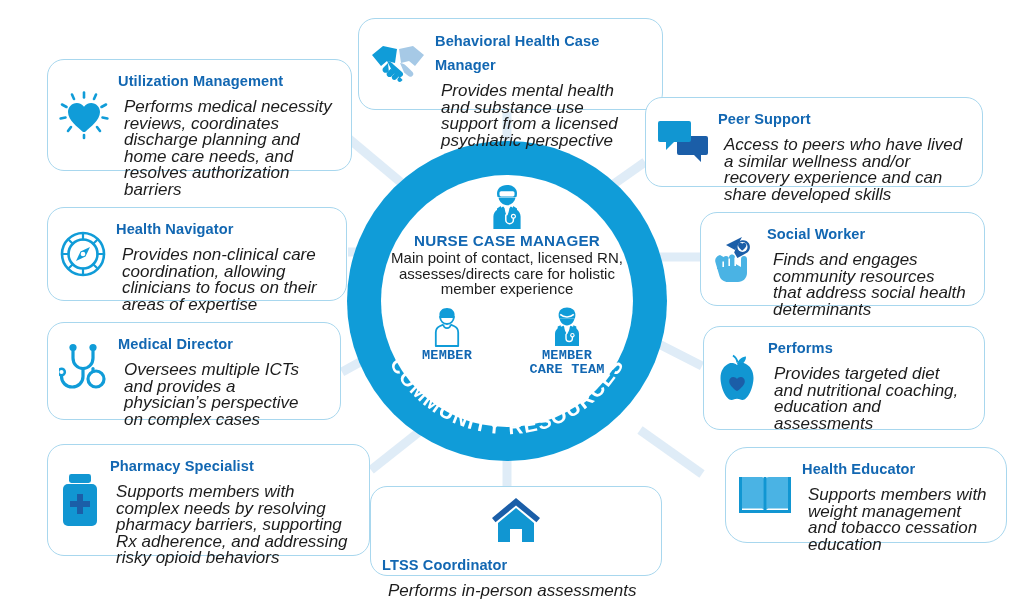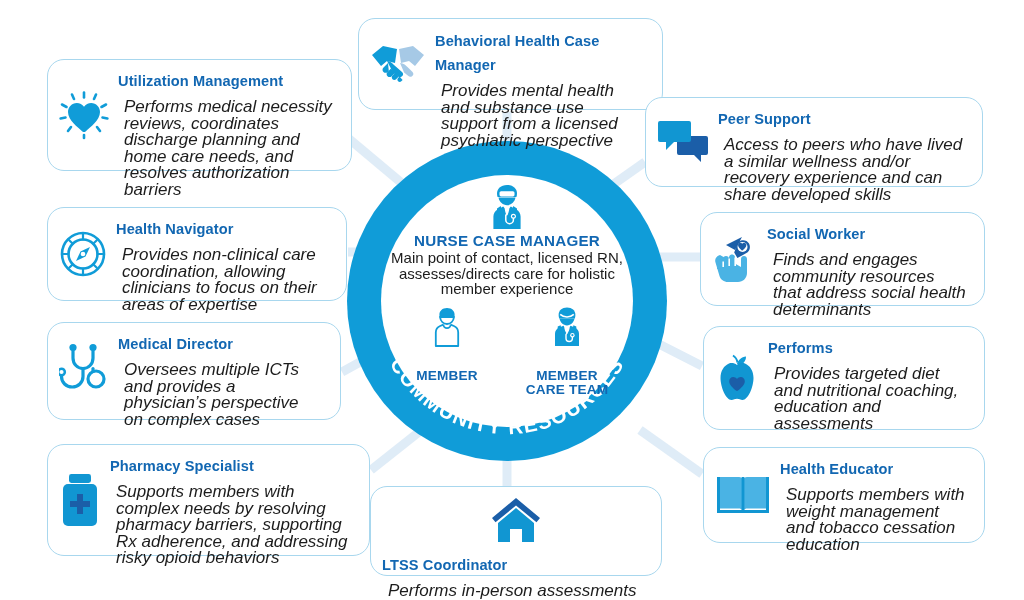--- a/index.html
+++ b/index.html
@@ -41,21 +41,21 @@
     color:#1c1c1c;font-size:15px;line-height:15.6px;margin-top:1px;
     width:235px;
   }
   .hub-pair{
     display:flex;gap:34px;margin-top:9px;align-items:flex-start;
     justify-content:center;
   }
   .hub-fig{display:flex;flex-direction:column;align-items:center;width:86px;}
   .hub-fig-label{
     color:#1267b2;font-weight:bold;font-size:13.6px;line-height:14.6px;
-    margin-top:21px;letter-spacing:.2px;text-align:center;
+    margin-top:1px;letter-spacing:.2px;text-align:center;font-family:Liberation Mono, monospace;
   }
   .ring-text{position:absolute;left:0;top:0;width:320px;height:320px;pointer-events:none;}
   .ring-text text{
     fill:#ffffff;font-family:"Liberation Sans", sans-serif;
     font-weight:bold;font-size:20.5px;letter-spacing:1.4px;
   }
 
   
   .card{
     position:absolute;
@@ -82,21 +82,21 @@
   
   #card-bh  {left:358px;  top:18px;  width:305px; height:92px;}
   #card-bh .card-body{padding-top:1px;}
   #card-um  {left:47px;   top:59px;  width:305px; height:112px;}
   #card-ps  {left:645px;  top:97px; width:338px; height:90px;}
   #card-hn  {left:47px;   top:207px; width:300px; height:94px;}
   #card-sw  {left:700px;  top:212px; width:285px; height:94px;}
   #card-md  {left:47px;   top:322px; width:294px; height:98px;}
   #card-di  {left:703px;  top:326px; width:282px; height:104px;}
   #card-px  {left:47px;   top:444px; width:323px; height:112px;}
-  #card-he  {left:703px;  top:447px; width:282px; height:96px;}
+  #card-he  {left:725px;  top:447px; width:282px; height:96px;border-radius:22px;}
   #card-lt  {left:370px;  top:486px; width:292px; height:90px;flex-direction:column;}
 
   .icon-svg{display:block;}
 </style>
 </head>
 <body>
 
 <div id="stage">
 
   <svg id="links" viewBox="0 0 1024 600">

